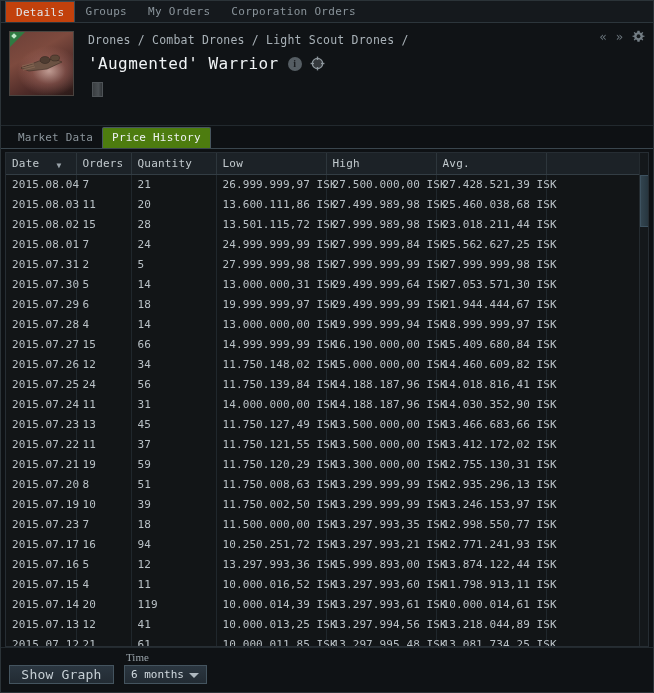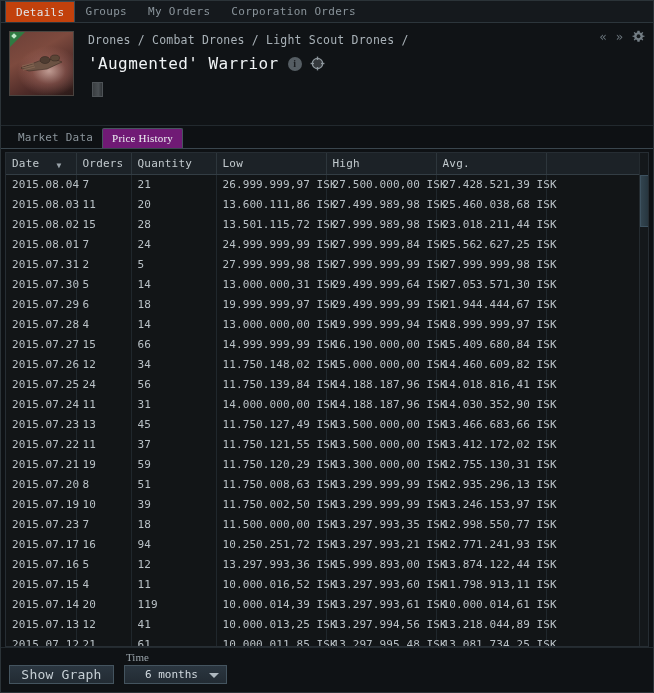--- a/index.html
+++ b/index.html
@@ -166,26 +166,25 @@
     border-bottom: 1px solid #3a464e;
     flex: 0 0 auto;
   }
   .subtab {
     padding: 3px 9px 4px 9px;
     font-size: 11px;
     color: #8b959c;
     letter-spacing: .2px;
   }
   .subtab.active {
-    background: #701a75;
+    background: #4d7c0f;
     color: #eef2f4;
     border: 1px solid #47555e;
     border-bottom: none;
     border-radius: 2px 2px 0 0;
-    font-family: Liberation Serif, serif;
   }
 
   
   .table-wrap {
     flex: 1 1 auto;
     position: relative;
     background: #121517;
     border: 1px solid #262d33;
     margin: 3px 4px 0 4px;
     overflow: hidden;
@@ -263,29 +262,29 @@
   }
   .time-group { display: flex; flex-direction: column; }
   .time-label {
     font-size: 11px;
     color: #9aa4ab;
     margin-bottom: 2px;
     padding-left: 2px;
     font-family: Liberation Serif, serif;
   }
   .select {
-    width: 103px;
+    width: 83px;
     height: 19px;
     background: linear-gradient(180deg,#2b3640 0%, #222b33 100%);
     border: 1px solid #44545f;
     color: #d2dae0;
     font-size: 11px;
     display: flex;
     align-items: center;
-    padding: 0 20px;
+    padding: 0 6px;
     position: relative;
   }
   .select .caret {
     position: absolute;
     right: 7px; top: 7px;
     width: 0; height: 0;
     border-left: 5px solid transparent;
     border-right: 5px solid transparent;
     border-top: 5px solid #aeb8bf;
   }

